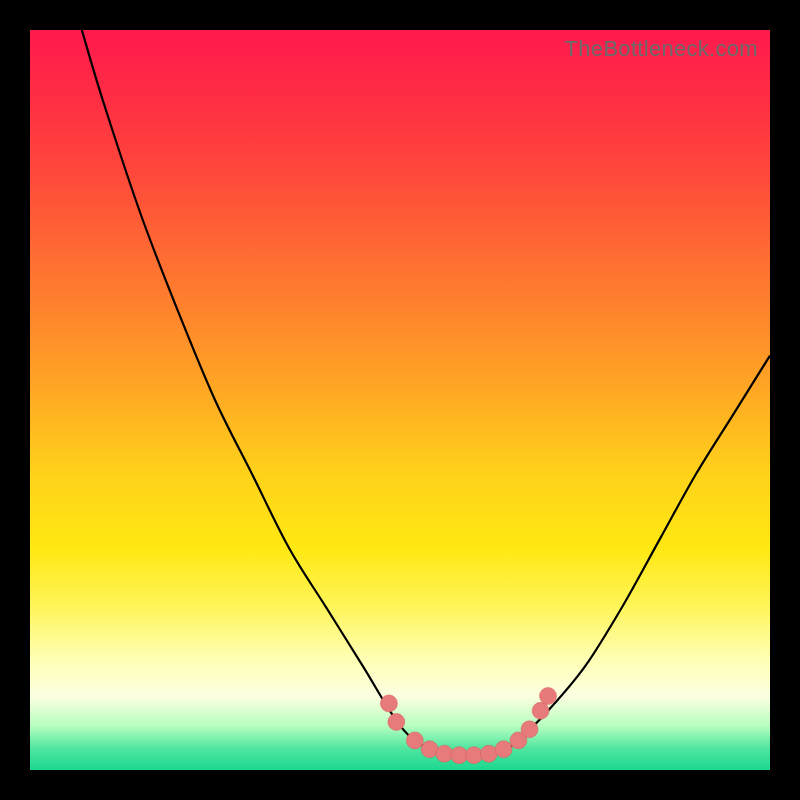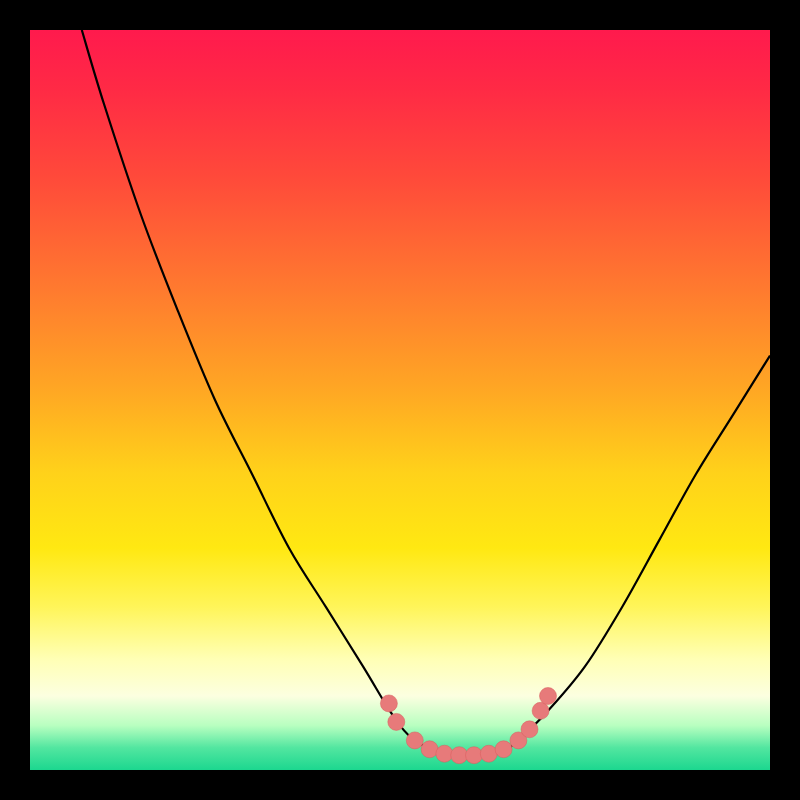--- a/index.html
+++ b/index.html
@@ -68,20 +68,21 @@
     fill: #e77a7a;
     stroke: #d85c5c;
     stroke-width: 0.5;
   }
 </style>
 </head>
 <body>
 
 <div class="frame">
   <div class="plot-area">
+    <div class="watermark">TheBottleneck.com</div>
     <svg class="overlay" viewBox="0 0 740 740">
       <path id="curve-path" class="curve" d="M 51.80 0.00 C 55.50 12.33, 64.13 43.17, 74.00 74.00 C 83.87 104.83, 98.67 150.47, 111.00 185.00 C 123.33 219.53, 135.67 250.37, 148.00 281.20 C 160.33 312.03, 172.67 342.87, 185.00 370.00 C 197.33 397.13, 209.67 419.33, 222.00 444.00 C 234.33 468.67, 246.67 495.80, 259.00 518.00 C 271.33 540.20, 283.67 557.47, 296.00 577.20 C 308.33 596.93, 323.13 620.37, 333.00 636.40 C 342.87 652.43, 349.03 663.53, 355.20 673.40 C 361.37 683.27, 365.07 689.43, 370.00 695.60 C 374.93 701.77, 378.63 706.08, 384.80 710.40 C 390.97 714.72, 399.60 719.03, 407.00 721.50 C 414.40 723.97, 423.03 724.58, 429.20 725.20 C 435.37 725.82, 439.07 725.20, 444.00 725.20 C 448.93 725.20, 453.87 725.82, 458.80 725.20 C 463.73 724.58, 468.67 723.97, 473.60 721.50 C 478.53 719.03, 481.00 717.18, 488.40 710.40 C 495.80 703.62, 506.90 693.13, 518.00 680.80 C 529.10 668.47, 542.67 653.67, 555.00 636.40 C 567.33 619.13, 579.67 598.17, 592.00 577.20 C 604.33 556.23, 616.67 532.80, 629.00 510.60 C 641.33 488.40, 653.67 464.97, 666.00 444.00 C 678.33 423.03, 690.67 404.53, 703.00 384.80 C 715.33 365.07, 733.83 335.47, 740.00 325.60"></path>
       <g id="markers-group">
           <circle cx="358.90" cy="673.40" r="8.5" class="marker"></circle>
           <circle cx="366.30" cy="691.90" r="8.5" class="marker"></circle>
           <circle cx="384.80" cy="710.40" r="8.5" class="marker"></circle>
           <circle cx="399.60" cy="719.28" r="8.5" class="marker"></circle>
           <circle cx="414.40" cy="723.72" r="8.5" class="marker"></circle>
           <circle cx="429.20" cy="725.20" r="8.5" class="marker"></circle>
           <circle cx="444.00" cy="725.20" r="8.5" class="marker"></circle>

